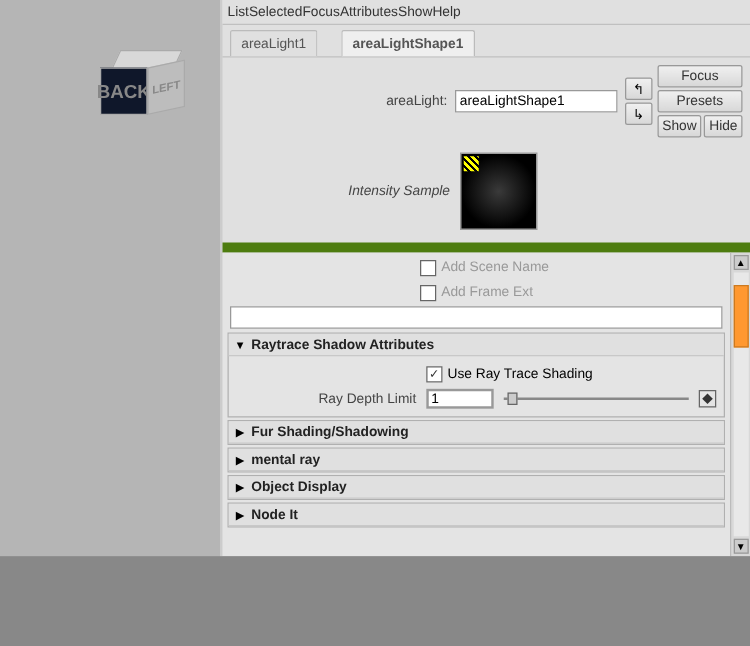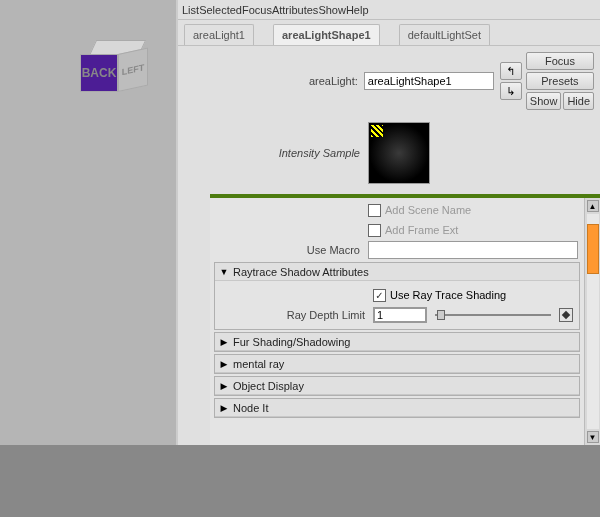--- a/index.html
+++ b/index.html
@@ -1,53 +1,53 @@
 <!DOCTYPE html>
 <html><head>
 <meta charset="utf-8">
 <style>
   * { box-sizing: border-box; margin: 0; padding: 0; font-family: Arial, sans-serif; font-size: 11px; }
   body { background: #a8a8a8; width: 600px; height: 517px; overflow: hidden; position: relative; }
   .viewport { position: absolute; left: 0; top: 0; width: 176px; height: 445px; background: #b5b5b5; }
   .cube { position: absolute; left: 80px; top: 40px; width: 75px; height: 75px; }
   .cube-top { position: absolute; left: 12px; top: 0; width: 50px; height: 18px; background: #d8d8d8; transform: skewX(-25deg); border: 1px solid #aaa; }
-  .cube-front { position: absolute; left: 0; top: 14px; width: 38px; height: 38px; background: #4c1d95; border: 1px solid #aaa; display: flex; align-items: center; justify-content: center; font-size: 12px; color: #888; font-weight: bold; text-align: right; }
+  .cube-front { position: absolute; left: 0; top: 14px; width: 38px; height: 38px; background: #0f172a; border: 1px solid #aaa; display: flex; align-items: center; justify-content: center; font-size: 15px; color: #888; font-weight: bold; text-align: right; }
   .cube-right { position: absolute; left: 38px; top: 14px; width: 30px; height: 38px; background: #bdbdbd; border: 1px solid #aaa; display: flex; align-items: center; justify-content: center; font-size: 9px; color: #888; font-weight: bold; transform: skewY(-12deg); transform-origin: left; }
   .panel { position: absolute; left: 176px; top: 0; width: 424px; height: 445px; background: #e0e0e0; border-left: 2px solid #ccc; display: flex; flex-direction: column; }
   .menubar { height: 20px; background: #e0e0e0; border-bottom: 1px solid #c0c0c0; display: flex; align-items: center; padding: 0 4px; }
   .menubar span { color: #333; }
   .tabs { height: 26px; border-bottom: 1px solid #c0c0c0; display: flex; align-items: flex-end; padding: 0 6px; gap: 19px; }
   .tab { padding: 4px 8px; border: 1px solid #bbb; border-bottom: none; background: #e0e0e0; color: #555; border-radius: 2px 2px 0 0; }
   .tab.active { background: #efefef; font-weight: bold; }
   .header-row { padding: 6px; display: flex; align-items: center; justify-content: flex-end; gap: 4px; }
   .label-txt { text-align: right; color: #444; }
   .input-txt { height: 18px; background: #fff; border: 1px solid #999; padding: 1px 3px; }
   .btn { height: 18px; background: linear-gradient(#f0f0f0,#d8d8d8); border: 1px solid #999; padding: 0 6px; display: inline-flex; align-items: center; justify-content: center; color: #333; border-radius: 2px; }
   .icon-btn { width: 22px; height: 18px; background: linear-gradient(#f0f0f0,#d8d8d8); border: 1px solid #999; display: flex; align-items: center; justify-content: center; border-radius: 2px; }
   .name-area { display: flex; align-items: center; gap: 6px; }
   .right-btns { display: flex; flex-direction: column; gap: 2px; }
   .showhide { display: flex; gap: 2px; }
   .swatch-row { display: flex; align-items: center; gap: 8px; padding: 6px 0 10px 0; justify-content: center; font-style: italic; }
   .swatch { width: 62px; height: 62px; background: radial-gradient(ellipse at center,#3a3a3a 0%,#000 70%); border: 1px solid #999; position: relative; }
   .swatch::before { content:""; position:absolute; left:2px; top:2px; width:12px; height:12px; background: repeating-linear-gradient(45deg,#ff0,#ff0 2px,transparent 2px,transparent 4px); }
-  .scroll-area { flex: 1; overflow: hidden; border-top: 4px solid #4d7c0f; display: flex; margin-left: 32px; }
+  .scroll-area { flex: 1; overflow: hidden; border-top: 8px solid #4d7c0f; display: flex; }
   .scroll-content { flex: 1; background: #e4e4e4; padding-top: 2px; }
   .scrollbar { width: 16px; background: #d8d8d8; border-left: 1px solid #bbb; display: flex; flex-direction: column; align-items: center; padding: 2px 0; }
   .scrollbar .up, .scrollbar .down { width: 12px; height: 12px; background: #ccc; border:1px solid #999; display:flex; align-items:center; justify-content:center; font-size:8px; }
   .scrollbar .track { flex:1; width:12px; background:#e8e8e8; position:relative; margin:2px 0;}
   .scrollbar .thumb { position:absolute; top:10px; height:50px; width:100%; background: #ff9830; border:1px solid #cc7a20; }
   .row { display:flex; align-items:center; height:20px; padding: 0 6px; gap:4px; }
   .row .lbl { width: 148px; text-align: right; color:#444; padding-right:4px;}
   .cb { width:13px; height:13px; border:1px solid #666; background:#fff; display:inline-flex; align-items:center; justify-content:center; font-size:10px; color:#333; }
   .cb.checked::after { content:"✓"; }
   .ghost { color:#999; }
   .sect { border:1px solid #b0b0b0; margin:2px 4px; }
   .sect-head { display:flex; align-items:center; height:18px; background:#e0e0e0; padding:0 4px; gap:4px; border-bottom:1px solid #c8c8c8;}
   .sect-head .arrow { width:10px; text-align:center; font-size:9px;}
-  .sect-head .title { font-weight:normal; color:#222;}
+  .sect-head .title { font-weight:bold; color:#222;}
   .sect-body { padding:4px 0;}
   .slider { flex:1; height:14px; position:relative; margin:0 4px;}
   .slider .track2 { position:absolute; top:6px; left:0; right:0; height:2px; background:#888;}
   .slider .knob { position:absolute; top:2px; width:8px; height:10px; background:#ccc; border:1px solid #666;}
   .small-input { width:54px; height:16px; border:2px solid #f5a623; background:#fff; padding:0 2px;}
   .diamond { width:14px; height:14px; border:1px solid #666; display:flex; align-items:center; justify-content:center;}
   .diamond::after { content:""; width:6px; height:6px; background:#333; transform:rotate(45deg);}
   .bottom-gray { position:absolute; left:0; top:445px; width:600px; height:72px; background:#888;}
 </style>
 </head>
@@ -68,21 +68,20 @@
     <span>Selected</span>
     <span>Focus</span>
     <span>Attributes</span>
     <span>Show</span>
     <span>Help</span>
   </div>
 
   <div class="tabs">
     <div class="tab">areaLight1</div>
     <div class="tab active">areaLightShape1</div>
-    <div class="tab">defaultLightSet</div>
   </div>
 
   <div class="header-row">
     <div class="name-area">
       <span class="label-txt">areaLight:</span>
       <input class="input-txt" style="width: 130px;" value="areaLightShape1">
       <div style="display:flex; flex-direction:column; gap:2px;">
         <div class="icon-btn">↰</div>
         <div class="icon-btn">↳</div>
       </div>
@@ -110,21 +109,20 @@
         <span class="lbl"></span>
         <span class="cb"></span>
         <span>Add Scene Name</span>
       </div>
       <div class="row ghost">
         <span class="lbl"></span>
         <span class="cb"></span>
         <span>Add Frame Ext</span>
       </div>
       <div class="row">
-        <span class="lbl">Use Macro</span>
         <input class="input-txt" style="flex: 1 1 0%;" value="">
       </div>
 
       <div class="sect">
         <div class="sect-head">
           <span class="arrow">▼</span>
           <span class="title">Raytrace Shadow Attributes</span>
         </div>
         <div class="sect-body">
           <div class="row">

